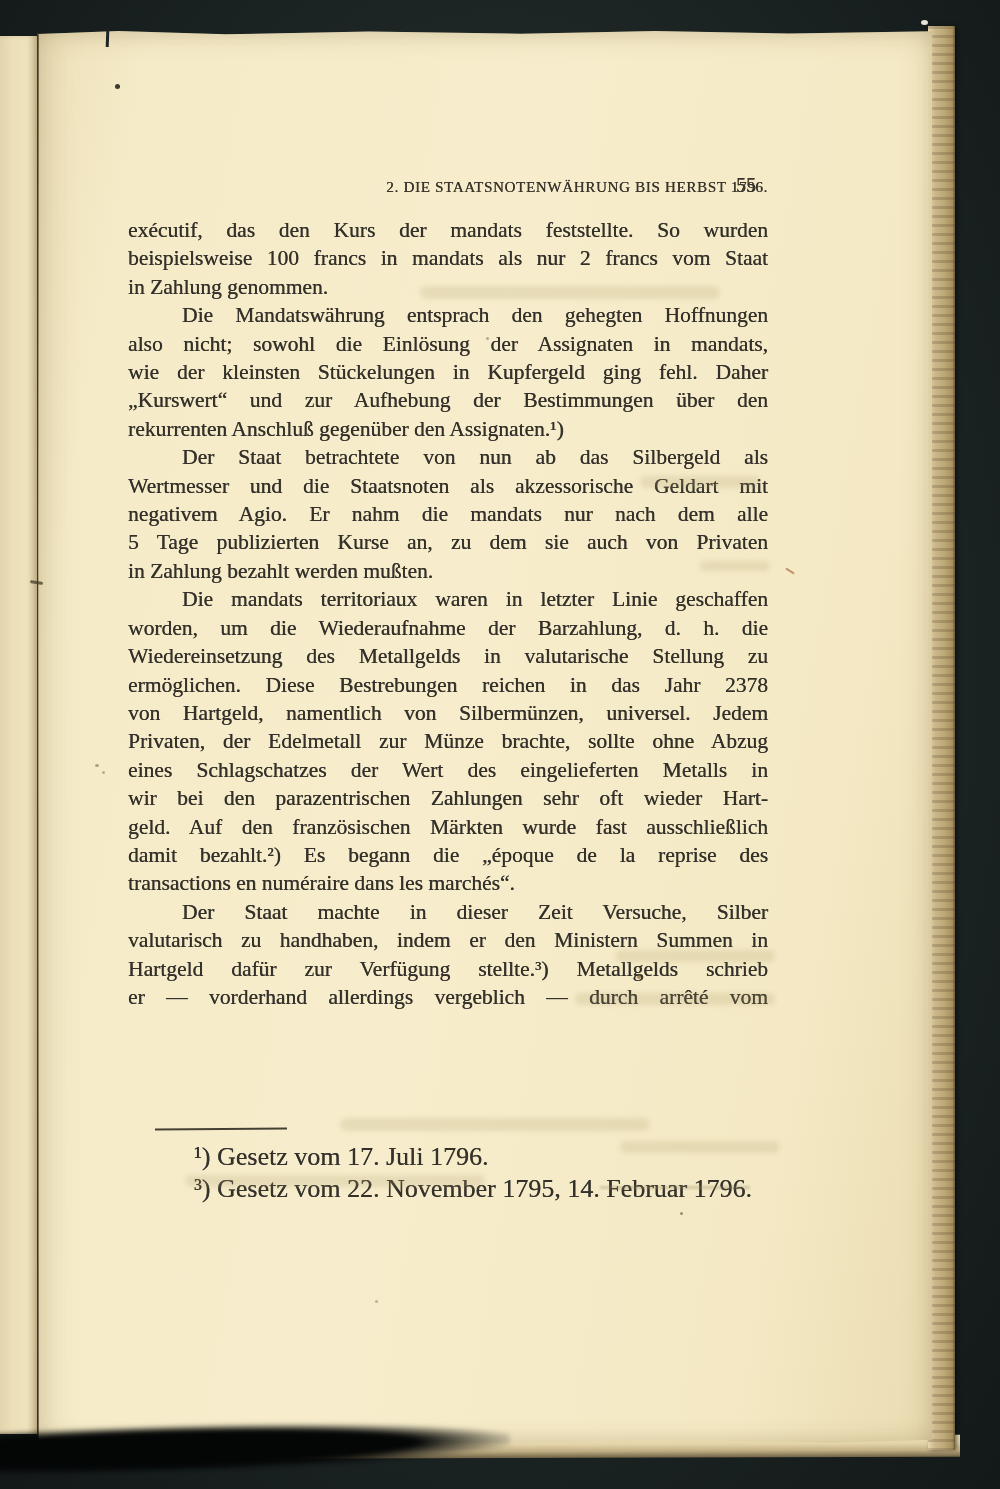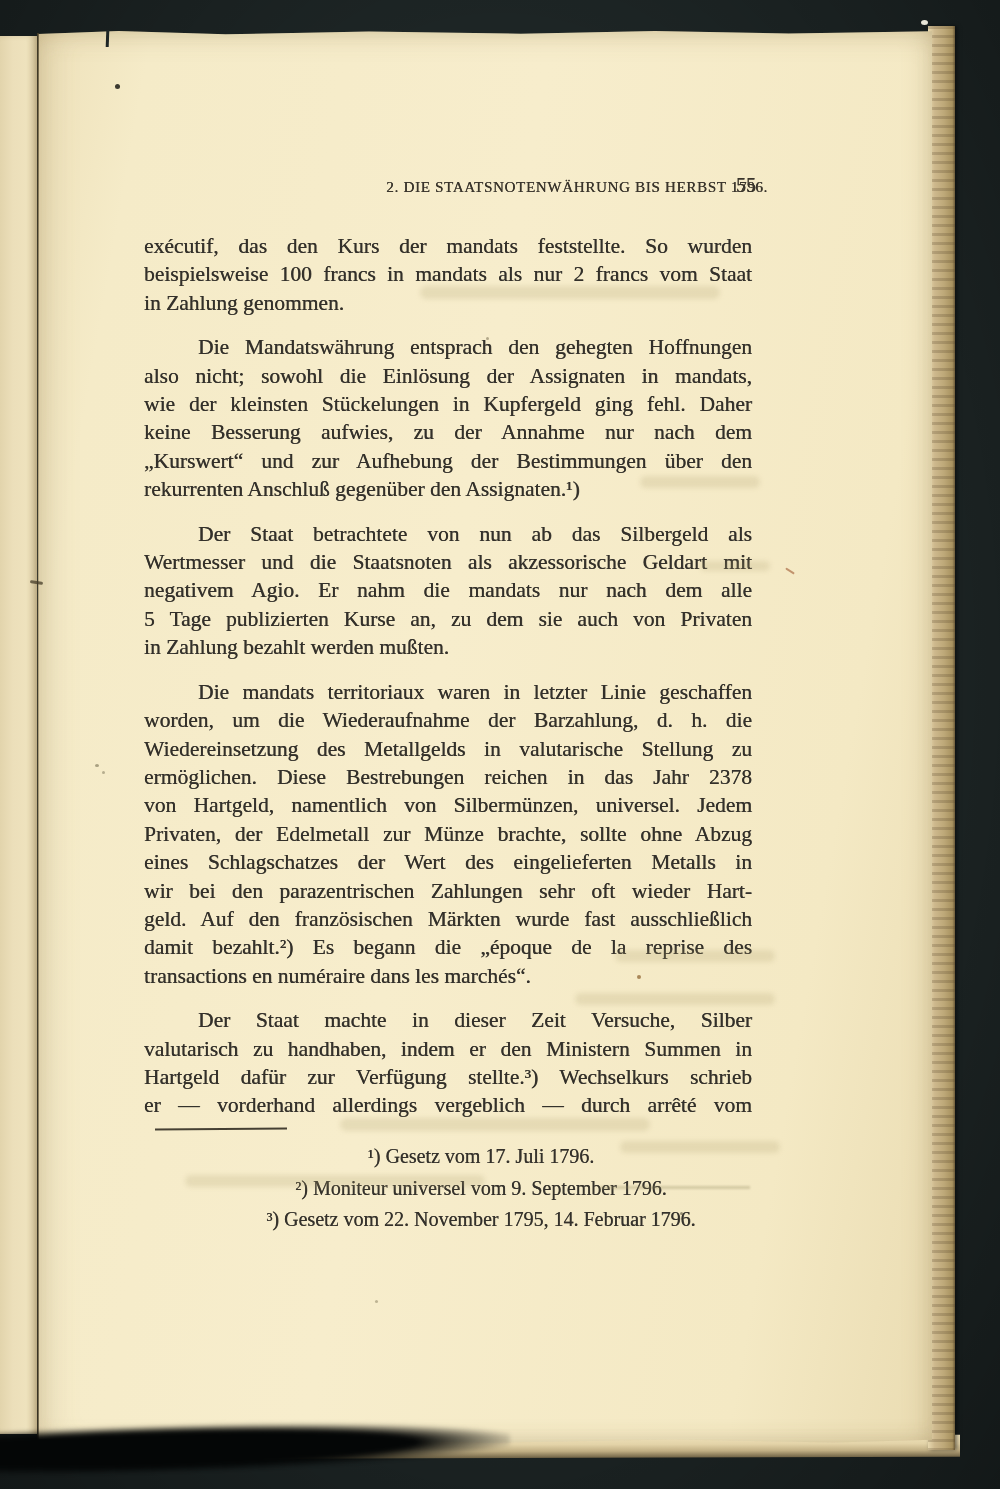--- a/index.html
+++ b/index.html
@@ -46,33 +46,33 @@
                       100% 99.70%,89% 99.90%,71% 99.68%,51% 99.92%,31% 99.70%,13% 99.90%,0% 99.66%);}
   
   .header-row{position:absolute;left:90px;top:144px;width:640px;height:28px;color:#3a352c;}
   .header-title{position:absolute;left:0;right:0;text-align:right;
     font-size:15px;letter-spacing:.7px;white-space:nowrap;top:5px;
     text-shadow:.3px 0 0 currentColor;}
   .page-number{position:absolute;right:12px;top:0;font-size:20px;
     text-shadow:.3px 0 0 currentColor;}
   
   .body-text{position:absolute;left:90px;top:186px;width:640px;color:#33302a;}
-  .paragraph{margin:16px;}
+  .paragraph{margin:0;}
   .line{display:block;width:100%;box-sizing:border-box;
     font-size:21.5px;line-height:28.4px;white-space:normal;
     text-align:justify;text-align-last:left;
     text-shadow:.35px 0 0 rgba(51,48,42,.85);}
   .line.just{text-align-last:justify;}
   .line.indent{padding-left:54px;}
   
   .footnote-rule{position:absolute;left:117px;top:1098px;width:132px;height:2px;
     background:#464033;transform:rotate(-.4deg);}
   .footnotes{position:absolute;left:90px;top:1111px;width:640px;color:#34312b;}
-  .footnote-line{display:block;padding-left:66px;font-size:20px;line-height:31.6px;
-    text-shadow:.3px 0 0 rgba(52,49,43,.8);text-align:center;}
+  .footnote-line{display:block;padding-left:66px;font-size:26px;line-height:31.6px;
+    text-shadow:.3px 0 0 rgba(52,49,43,.8);}
   
   .speck{position:absolute;border-radius:50%;}
   .sp1{left:77px;top:54px;width:5px;height:5px;background:#3c3a30;}
   .sp2{left:57px;top:734px;width:4px;height:3px;background:rgba(105,98,70,.55);}
   .sp3{left:64px;top:741px;width:3px;height:3px;background:rgba(105,98,70,.45);}
   .sp4{left:599px;top:945px;width:4px;height:4px;background:rgba(150,110,60,.8);}
   .sp5{left:642px;top:1182px;width:3px;height:3px;background:rgba(90,84,62,.6);}
   .sp6{left:337px;top:1270px;width:3px;height:3px;background:rgba(120,110,80,.45);}
   .sp7{left:448px;top:307px;width:3px;height:3px;background:rgba(110,100,72,.5);}
   .scratch{position:absolute;left:747px;top:540px;width:10px;height:2px;
@@ -111,21 +111,20 @@
   <div class="body-text">
       <div class="paragraph">
         <div class="line just">exécutif, das den Kurs der mandats feststellte. So wurden</div>
         <div class="line just">beispielsweise 100 francs in mandats als nur 2 francs vom Staat</div>
         <div class="line">in Zahlung genommen.</div>
       </div>
       <div class="paragraph">
         <div class="line indent just">Die Mandatswährung entsprach den gehegten Hoffnungen</div>
         <div class="line just">also nicht; sowohl die Einlösung der Assignaten in mandats,</div>
         <div class="line just">wie der kleinsten Stückelungen in Kupfergeld ging fehl. Daher</div>
-        <div class="line just">keine Besserung aufwies, zu der Annahme nur nach dem</div>
         <div class="line just">„Kurswert“ und zur Aufhebung der Bestimmungen über den</div>
         <div class="line">rekurrenten Anschluß gegenüber den Assignaten.¹)</div>
       </div>
       <div class="paragraph">
         <div class="line indent just">Der Staat betrachtete von nun ab das Silbergeld als</div>
         <div class="line just">Wertmesser und die Staatsnoten als akzessorische Geldart mit</div>
         <div class="line just">negativem Agio. Er nahm die mandats nur nach dem alle</div>
         <div class="line just">5 Tage publizierten Kurse an, zu dem sie auch von Privaten</div>
         <div class="line">in Zahlung bezahlt werden mußten.</div>
       </div>
@@ -138,29 +137,28 @@
         <div class="line just">Privaten, der Edelmetall zur Münze brachte, sollte ohne Abzug</div>
         <div class="line just">eines Schlagschatzes der Wert des eingelieferten Metalls in</div>
         <div class="line just">wir bei den parazentrischen Zahlungen sehr oft wieder Hart-</div>
         <div class="line just">geld. Auf den französischen Märkten wurde fast ausschließlich</div>
         <div class="line just">damit bezahlt.²) Es begann die „époque de la reprise des</div>
         <div class="line">transactions en numéraire dans les marchés“.</div>
       </div>
       <div class="paragraph">
         <div class="line indent just">Der Staat machte in dieser Zeit Versuche, Silber</div>
         <div class="line just">valutarisch zu handhaben, indem er den Ministern Summen in</div>
-        <div class="line just">Hartgeld dafür zur Verfügung stellte.³) Wechselkurs schrieb</div>
+        <div class="line just">Hartgeld dafür zur Verfügung stellte.³) Metallgelds schrieb</div>
         <div class="line just">er — vorderhand allerdings vergeblich — durch arrêté vom</div>
       </div>
     </div>
 
   <div class="footnote-rule"></div>
   <div class="footnotes">
       <div class="footnote-line">¹) Gesetz vom 17. Juli 1796.</div>
-      <div class="footnote-line">²) Moniteur universel vom 9. September 1796.</div>
       <div class="footnote-line">³) Gesetz vom 22. November 1795, 14. Februar 1796.</div>
     </div>
 
   <div class="speck sp1"></div>
   <div class="speck sp2"></div>
   <div class="speck sp3"></div>
   <div class="speck sp4"></div>
   <div class="speck sp5"></div>
   <div class="speck sp6"></div>
   <div class="speck sp7"></div>

